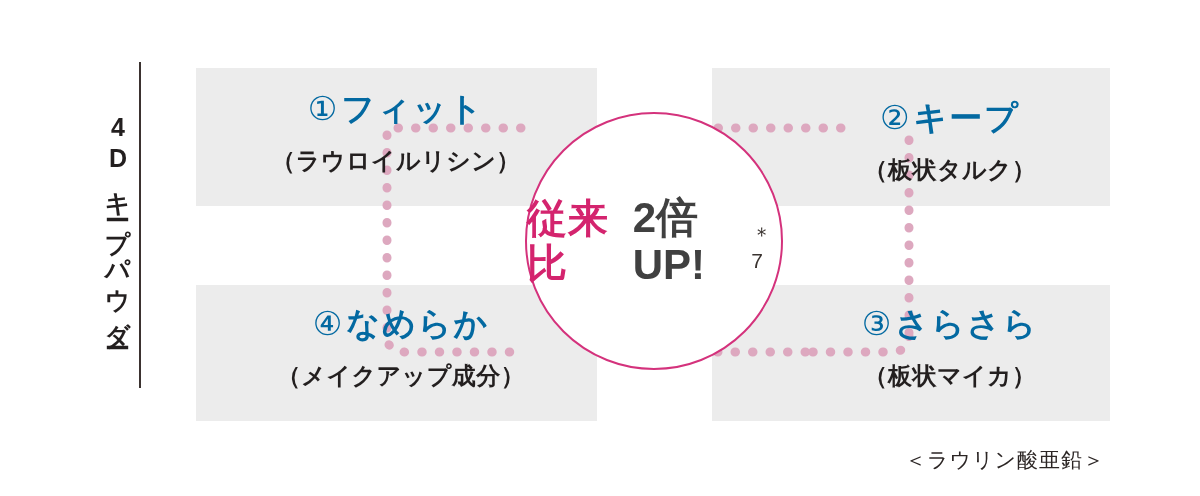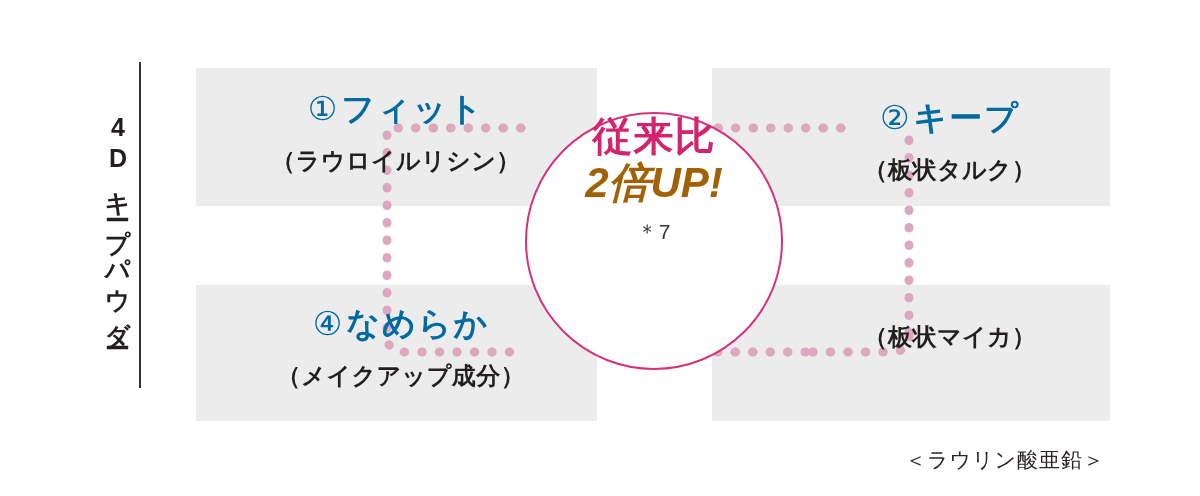--- a/index.html
+++ b/index.html
@@ -103,38 +103,37 @@
     position: absolute;
     left: 525px;
     top: 112px;
     width: 258px;
     height: 258px;
     border-radius: 50%;
     background: #ffffff;
     border: 2px solid #d4327c;
     box-sizing: border-box;
     display: flex;
-    flex-direction: column;
+    flex-direction: row;
     align-items: center;
-    justify-content: flex-start;
+    justify-content: flex-end;
   }
   .circle .line1 {
     font-size: 40px;
     font-weight: 700;
     color: #d4246e;
     letter-spacing: 1px;
     line-height: 1.12;
   }
   .circle .line2 {
     font-size: 42px;
     font-weight: 700;
-    color: #a16207;
+    color: #404040;
     letter-spacing: 0px;
     line-height: 1.12;
-    font-style: italic;
   }
   .circle .note {
     font-size: 21px;
     font-weight: 400;
     color: #3a3330;
     margin-top: 12px;
     letter-spacing: 1px;
   }
 
   
@@ -191,20 +190,23 @@
   </div>
 
   <div class="quad q4">
     <div class="title">
       <span class="num">④</span><span>なめらか</span>
     </div>
     <div class="sub">（メイクアップ成分）</div>
   </div>
 
   <div class="quad q3">
+    <div class="title">
+      <span class="num">③</span><span>さらさら</span>
+    </div>
     <div class="sub">（板状マイカ）</div>
   </div>
 
   <div class="circle">
     <div class="line1">従来比</div>
     <div class="line2">2倍UP!</div>
     <div class="note">＊7</div>
   </div>
 
   <div class="caption">＜ラウリン酸亜鉛＞</div>

